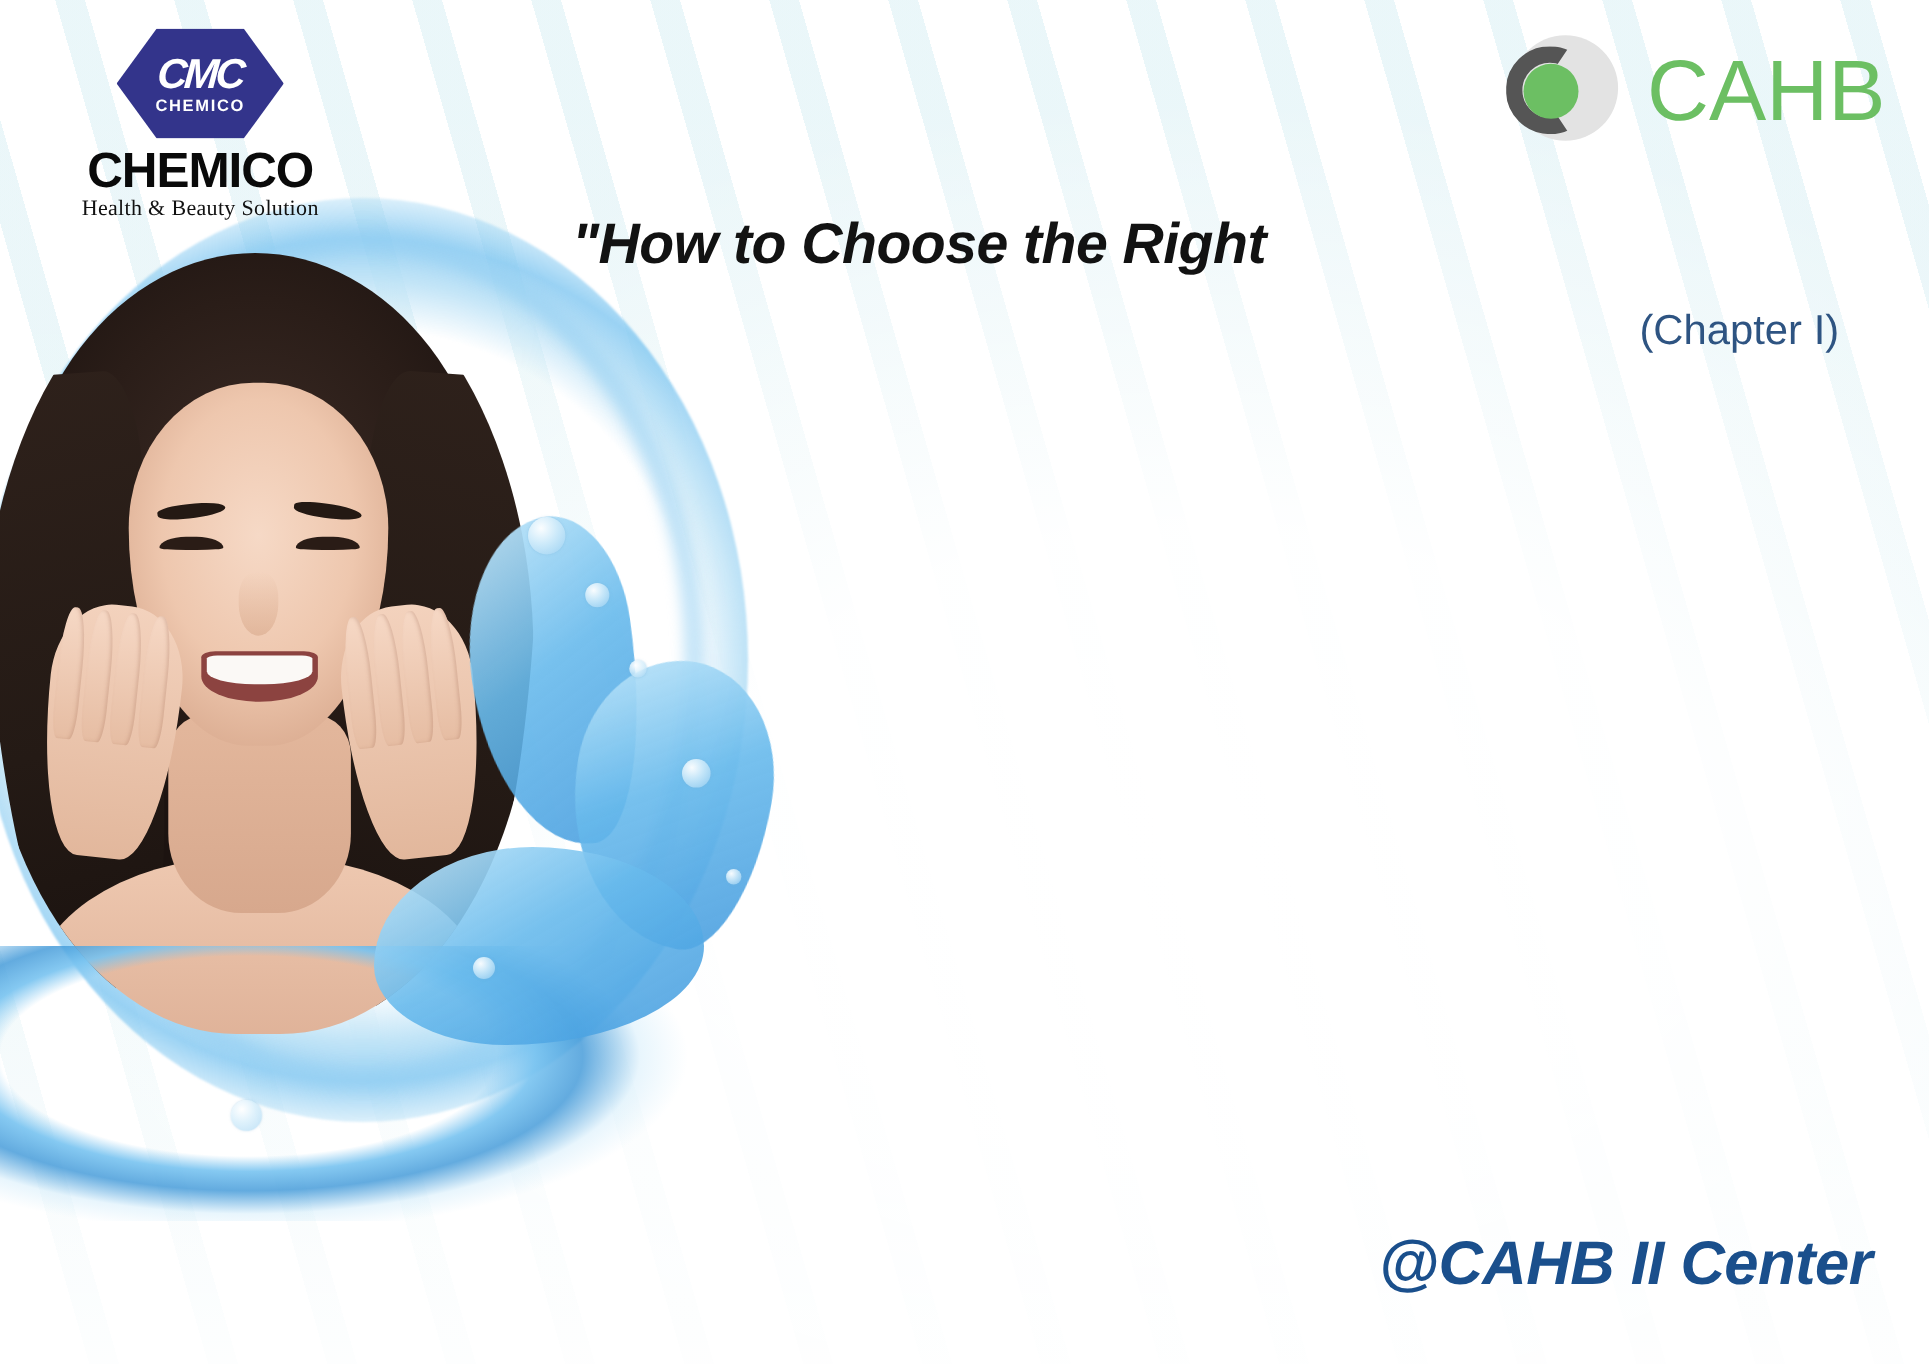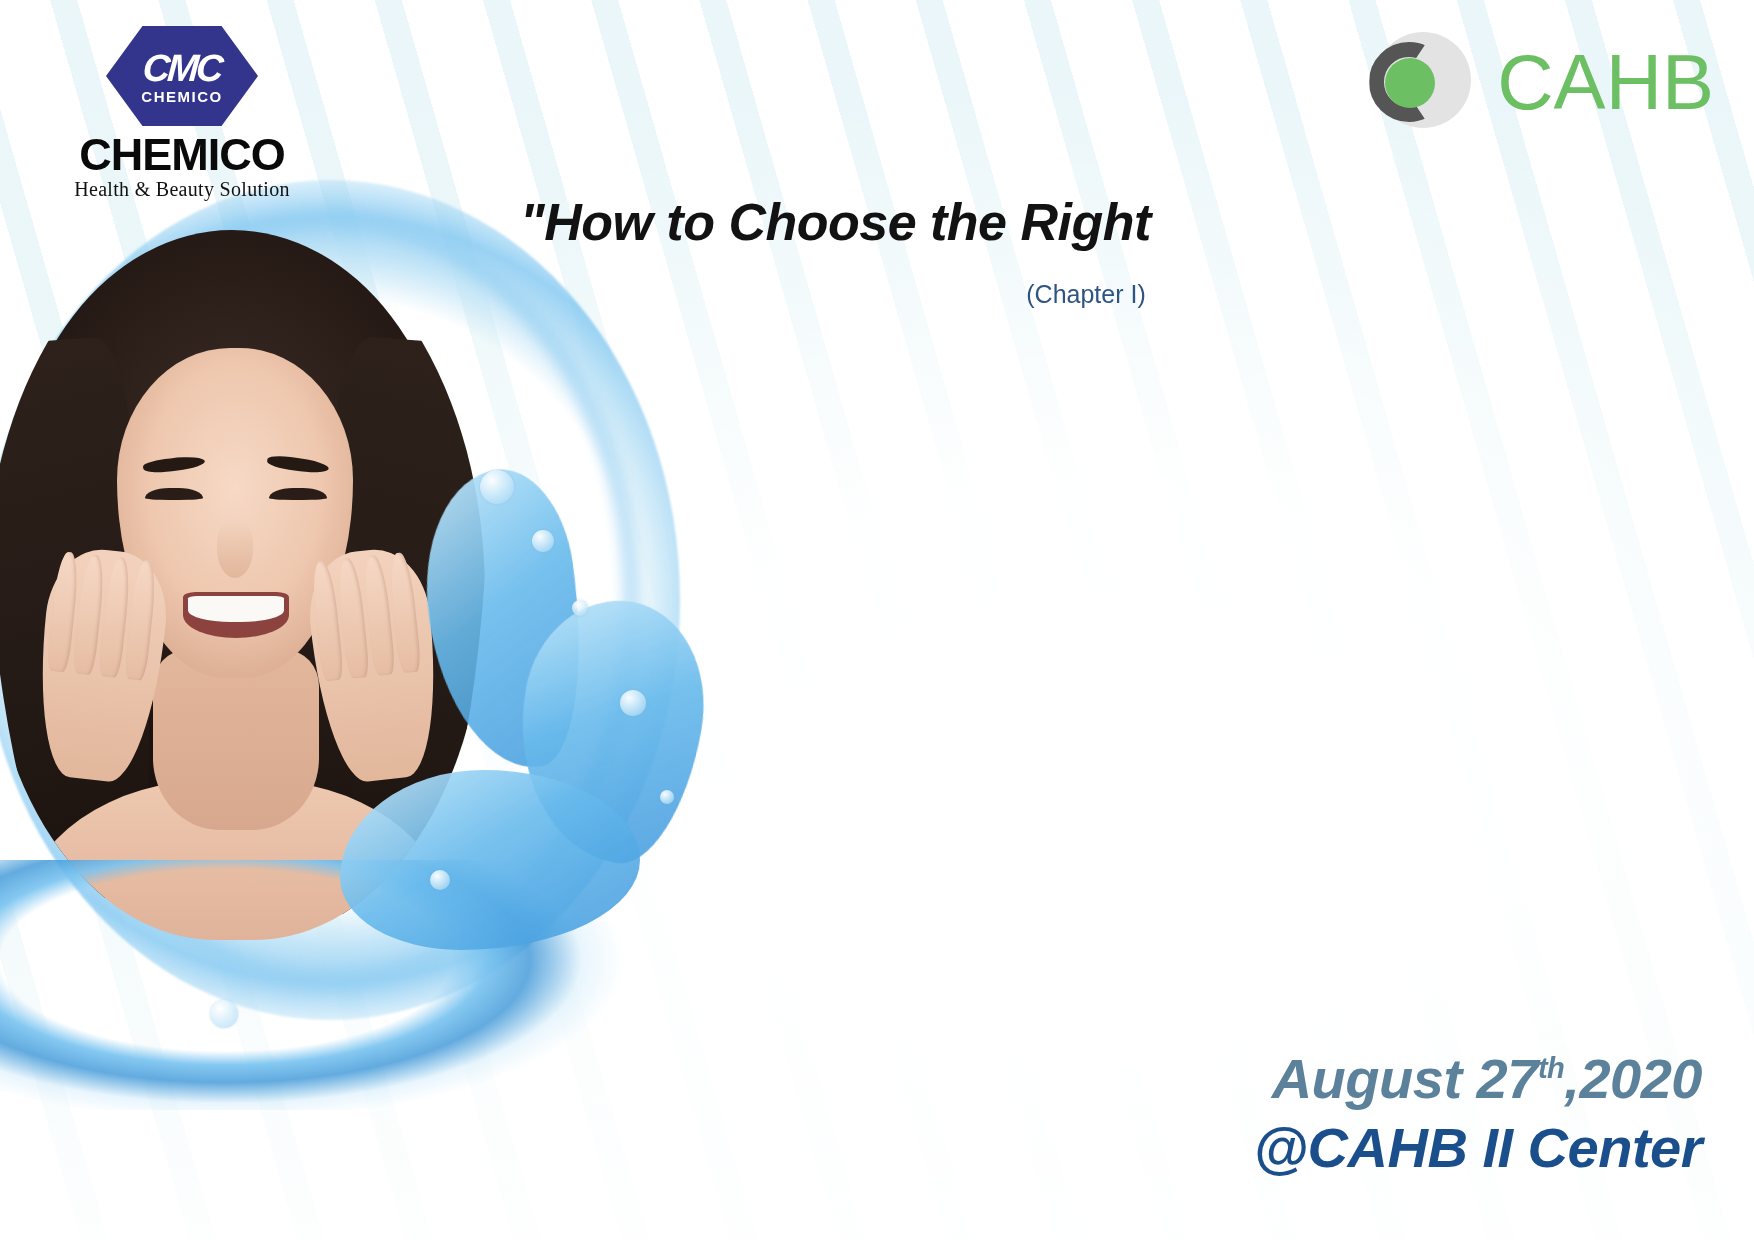--- a/index.html
+++ b/index.html
@@ -347,25 +347,25 @@
   #subline {
     font-size: 54px;
     font-weight: 700;
     font-style: italic;
     color: #0d0d0d;
     letter-spacing: -0.5px;
     margin-top: 8px;
     text-align: right;
   }
   #chapter {
-    font-size: 25px;
+    font-size: 38px;
     font-weight: 400;
     color: #2e5482;
     margin-top: 30px;
-    text-align: center;
+    text-align: right;
     padding-right: 28px;
   }
 
   
   #event-details {
     position: absolute;
     right: 52px;
     bottom: 60px;
     text-align: right;
     user-select: none;
@@ -470,17 +470,16 @@
     </div>
     <div id="cahb-text">CAHB</div>
   </div>
 
   <div id="headline">
     <div id="kicker">"How to Choose the Right</div>
     <div id="chapter">(Chapter I)</div>
   </div>
 
   <div id="event-details">
-    <div id="event-date"><span>August 27</span><sup>th</sup><span>,2020</span></div>
     <div id="event-venue">@CAHB II Center</div>
   </div>
 
 </div>
 
 </body></html>

